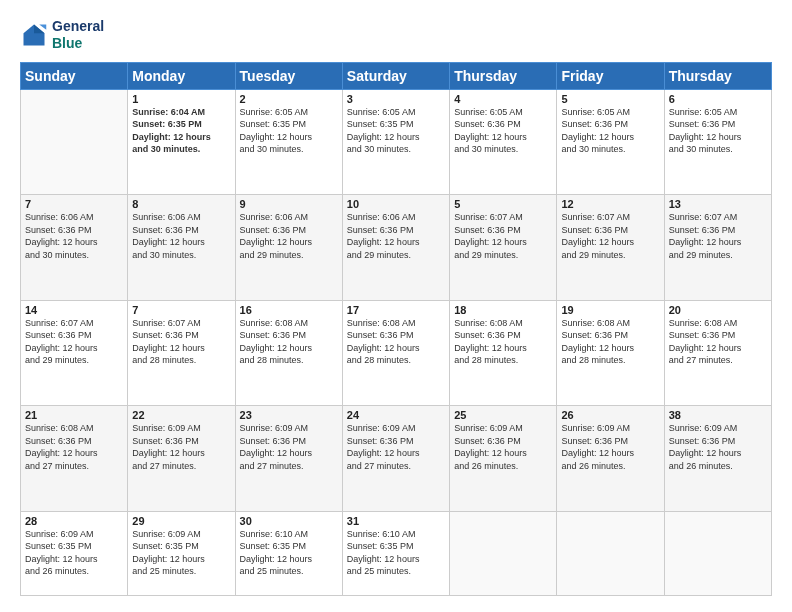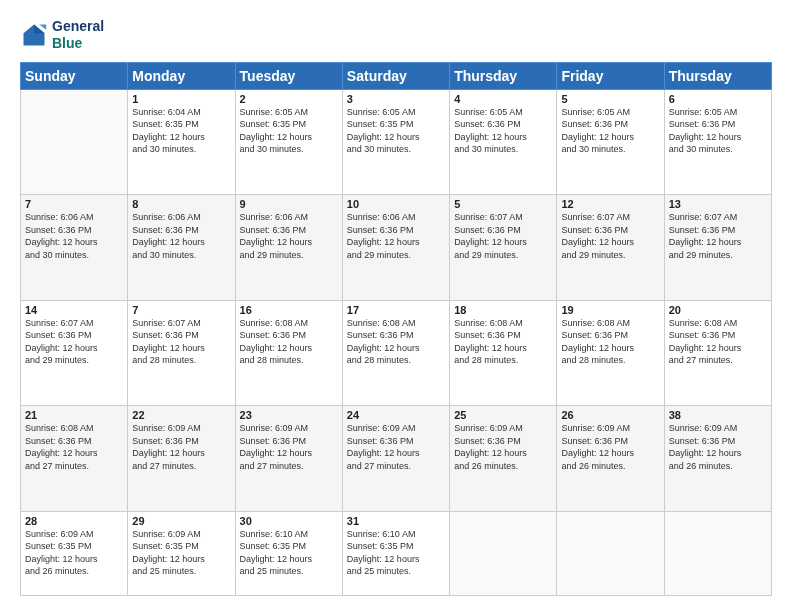--- a/index.html
+++ b/index.html
@@ -134,21 +134,21 @@
           <th>Thursday</th>
           <th>Friday</th>
           <th>Thursday</th>
         </tr>
     </thead>
     <tbody id="calendar-body">
     <tr>
           <td class="empty-cell"></td>
           <td>
             <span class="day-num">1</span>
-            <div class="day-detail" style="white-space: pre-line;">Sunrise: 6:04 AM
+            <div class="day-detail" style="white-space: pre-line; font-weight: bold;">Sunrise: 6:04 AM
 Sunset: 6:35 PM
 Daylight: 12 hours
 and 30 minutes.</div>
           </td>
           <td>
             <span class="day-num">2</span>
             <div class="day-detail" style="white-space: pre-line;">Sunrise: 6:05 AM
 Sunset: 6:35 PM
 Daylight: 12 hours
 and 30 minutes.</div>

